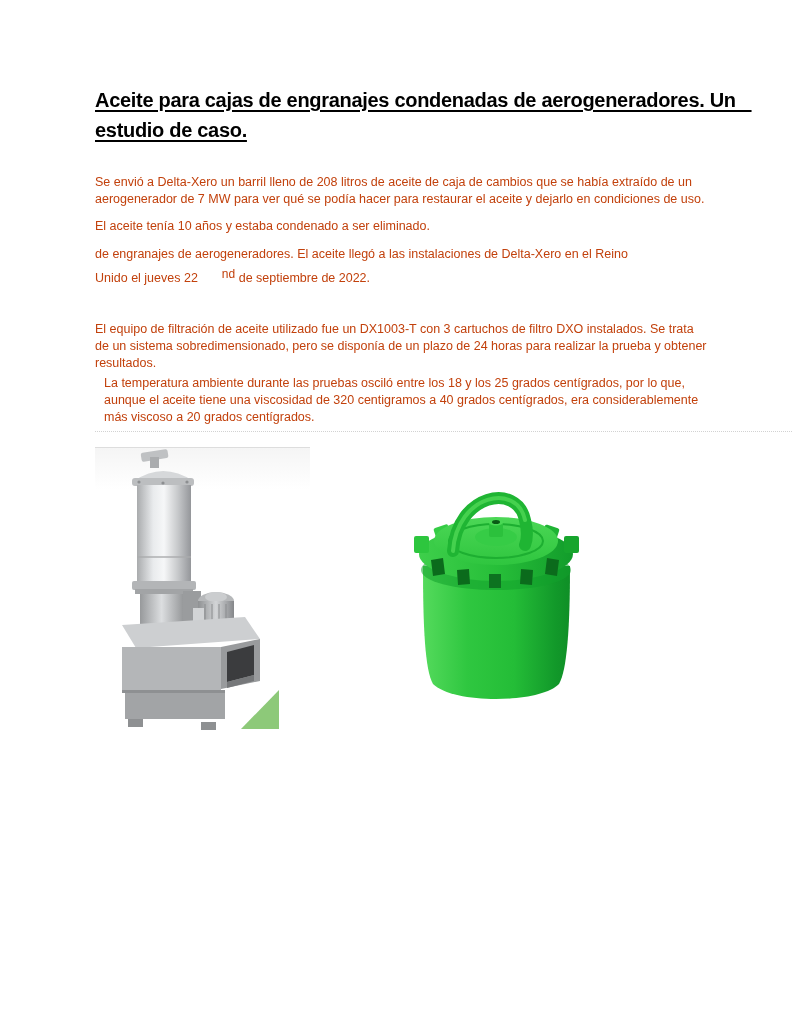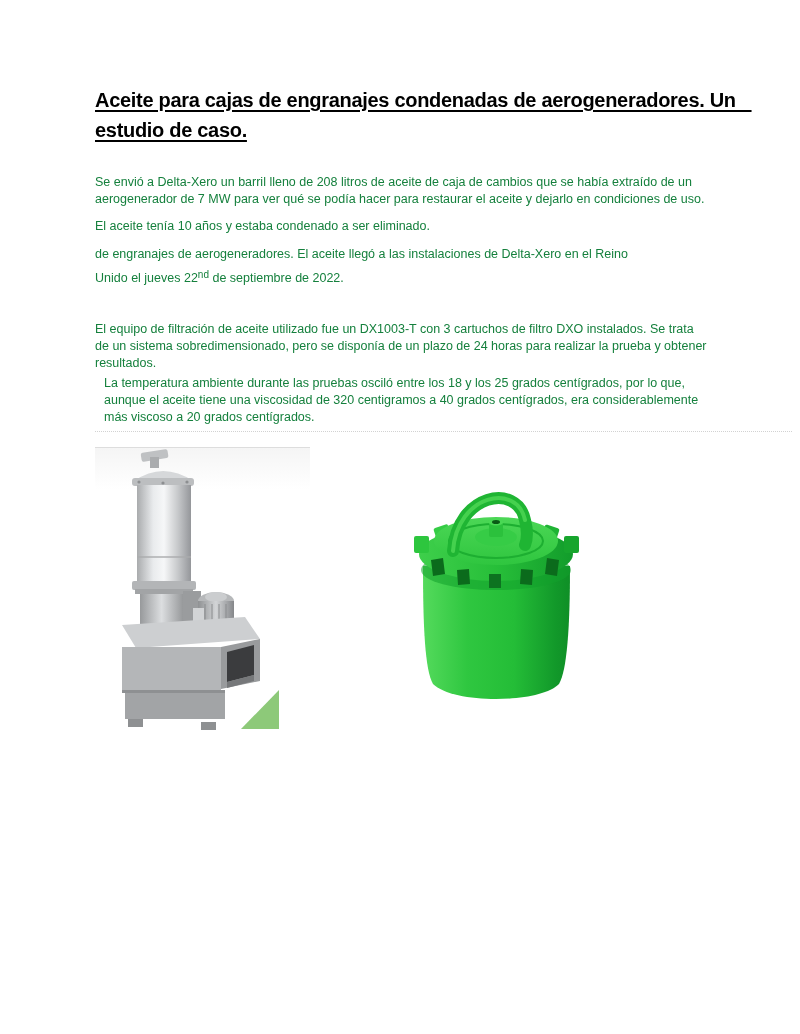--- a/index.html
+++ b/index.html
@@ -32,28 +32,29 @@
     text-decoration-thickness:2px;
     text-underline-offset:3px;
   }
   
   .para{
     position:absolute;
     left:95px;
     font-size:12.5px;
     line-height:17px;
     white-space:nowrap;
-    color:#15803d;
+    color:#c2410c;
   }
   .para.wide-spacing{line-height:24px;}
   .sup{
-    font-size:10px;
+    font-size:12px;
     vertical-align:baseline;
     position:relative;
     top:-4.5px;
+    margin-left:24px;
   }
   
   .anchor-line{
     position:absolute;
     left:95px;
     top:431px;
     width:697px;
     height:0;
     border-top:1px dotted #d2d2d2;
   }

